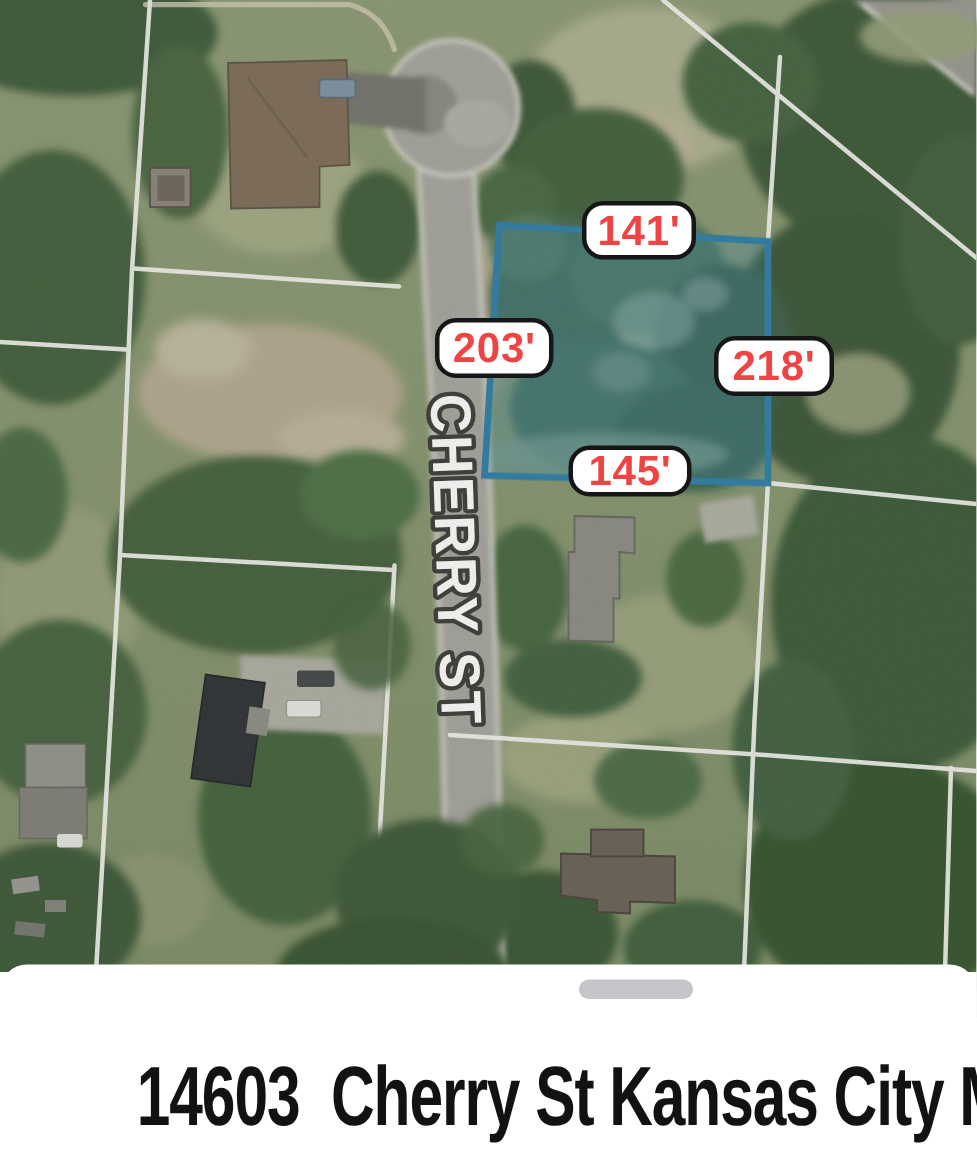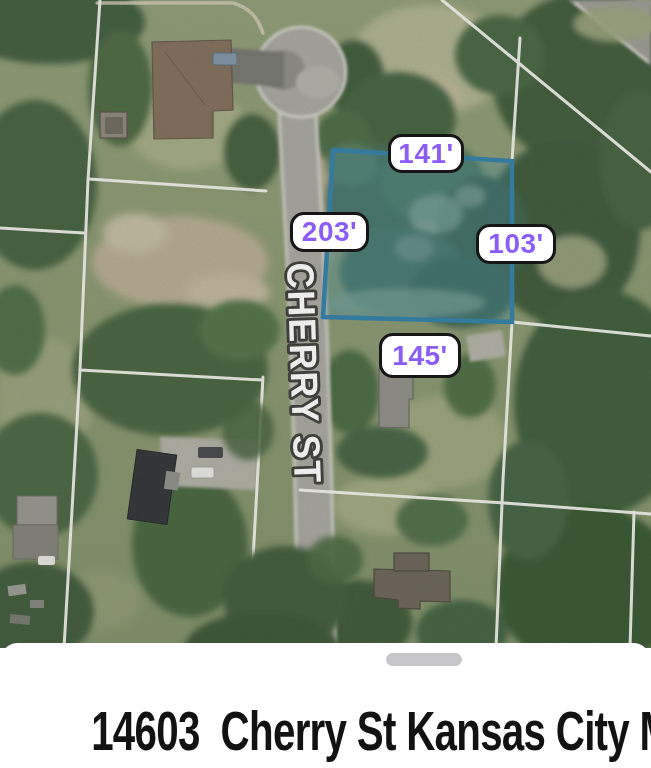--- a/index.html
+++ b/index.html
@@ -4,27 +4,27 @@
 <style>
   html,body{margin:0;padding:0;background:#e9e9e9;}
   .screen{
     position:relative;width:651px;height:768px;overflow:hidden;background:#fff;
     font-family:"Liberation Sans",sans-serif;
   }
   .aerial{position:absolute;left:0;top:0;}
   .dim-label{
     position:absolute;display:flex;align-items:center;justify-content:center;
     background:#ffffff;border:3px solid #161616;border-radius:14px;
-    font-weight:bold;font-size:28px;color:#8b5cf6;box-sizing:border-box;
+    font-weight:bold;font-size:28px;color:#ef4444;box-sizing:border-box;
     letter-spacing:.5px;
   }
   #lbl-top{left:388px;top:134px;width:76px;height:39px;}
   #lbl-left{left:290px;top:212px;width:79px;height:40px;}
   #lbl-right{left:476px;top:224px;width:80px;height:40px;}
-  #lbl-bottom{left:379px;top:297px;width:82px;height:45px;margin-top:36px;}
+  #lbl-bottom{left:379px;top:297px;width:82px;height:34px;}
   .sheet{
     position:absolute;left:0;top:643px;width:651px;height:125px;
     background:#ffffff;border-radius:18px 18px 0 0;
   }
   .handle{
     position:absolute;left:386px;top:10px;width:76px;height:13px;
     border-radius:7px;background:#c6c5ca;border:none;padding:0;cursor:grab;
   }
   .address{
     position:absolute;left:0;top:56px;width:651px;text-align:center;
@@ -189,21 +189,21 @@
       <polygon points="333,150 512,161 512,322 323,317" fill="#3b8cb0" fill-opacity="0.28" stroke="#2e7ea8" stroke-width="4.5" stroke-linejoin="miter"></polygon>
     </g>
 
     <text transform="translate(287,263) rotate(88)" font-family="Liberation Sans, sans-serif" font-size="38" font-weight="bold" fill="#ffffff" stroke="#3b3b37" stroke-width="6" stroke-linejoin="round" paint-order="stroke" letter-spacing="2" textLength="222" lengthAdjust="spacingAndGlyphs">CHERRY ST</text>
 
     <rect x="0" y="0" width="651" height="648" filter="url(#noise)" opacity="0.14"></rect>
   </svg>
 
   <div class="dim-label" id="lbl-top">141'</div>
   <div class="dim-label" id="lbl-left">203'</div>
-  <div class="dim-label" id="lbl-right">103'</div>
+  <div class="dim-label" id="lbl-right">218'</div>
   <div class="dim-label" id="lbl-bottom">145'</div>
 
   <div class="sheet">
     <button class="handle" aria-label="drag handle"></button>
     <div class="address">14603  Cherry St Kansas City MO</div>
   </div>
 
 </div>
 
 </body></html>

